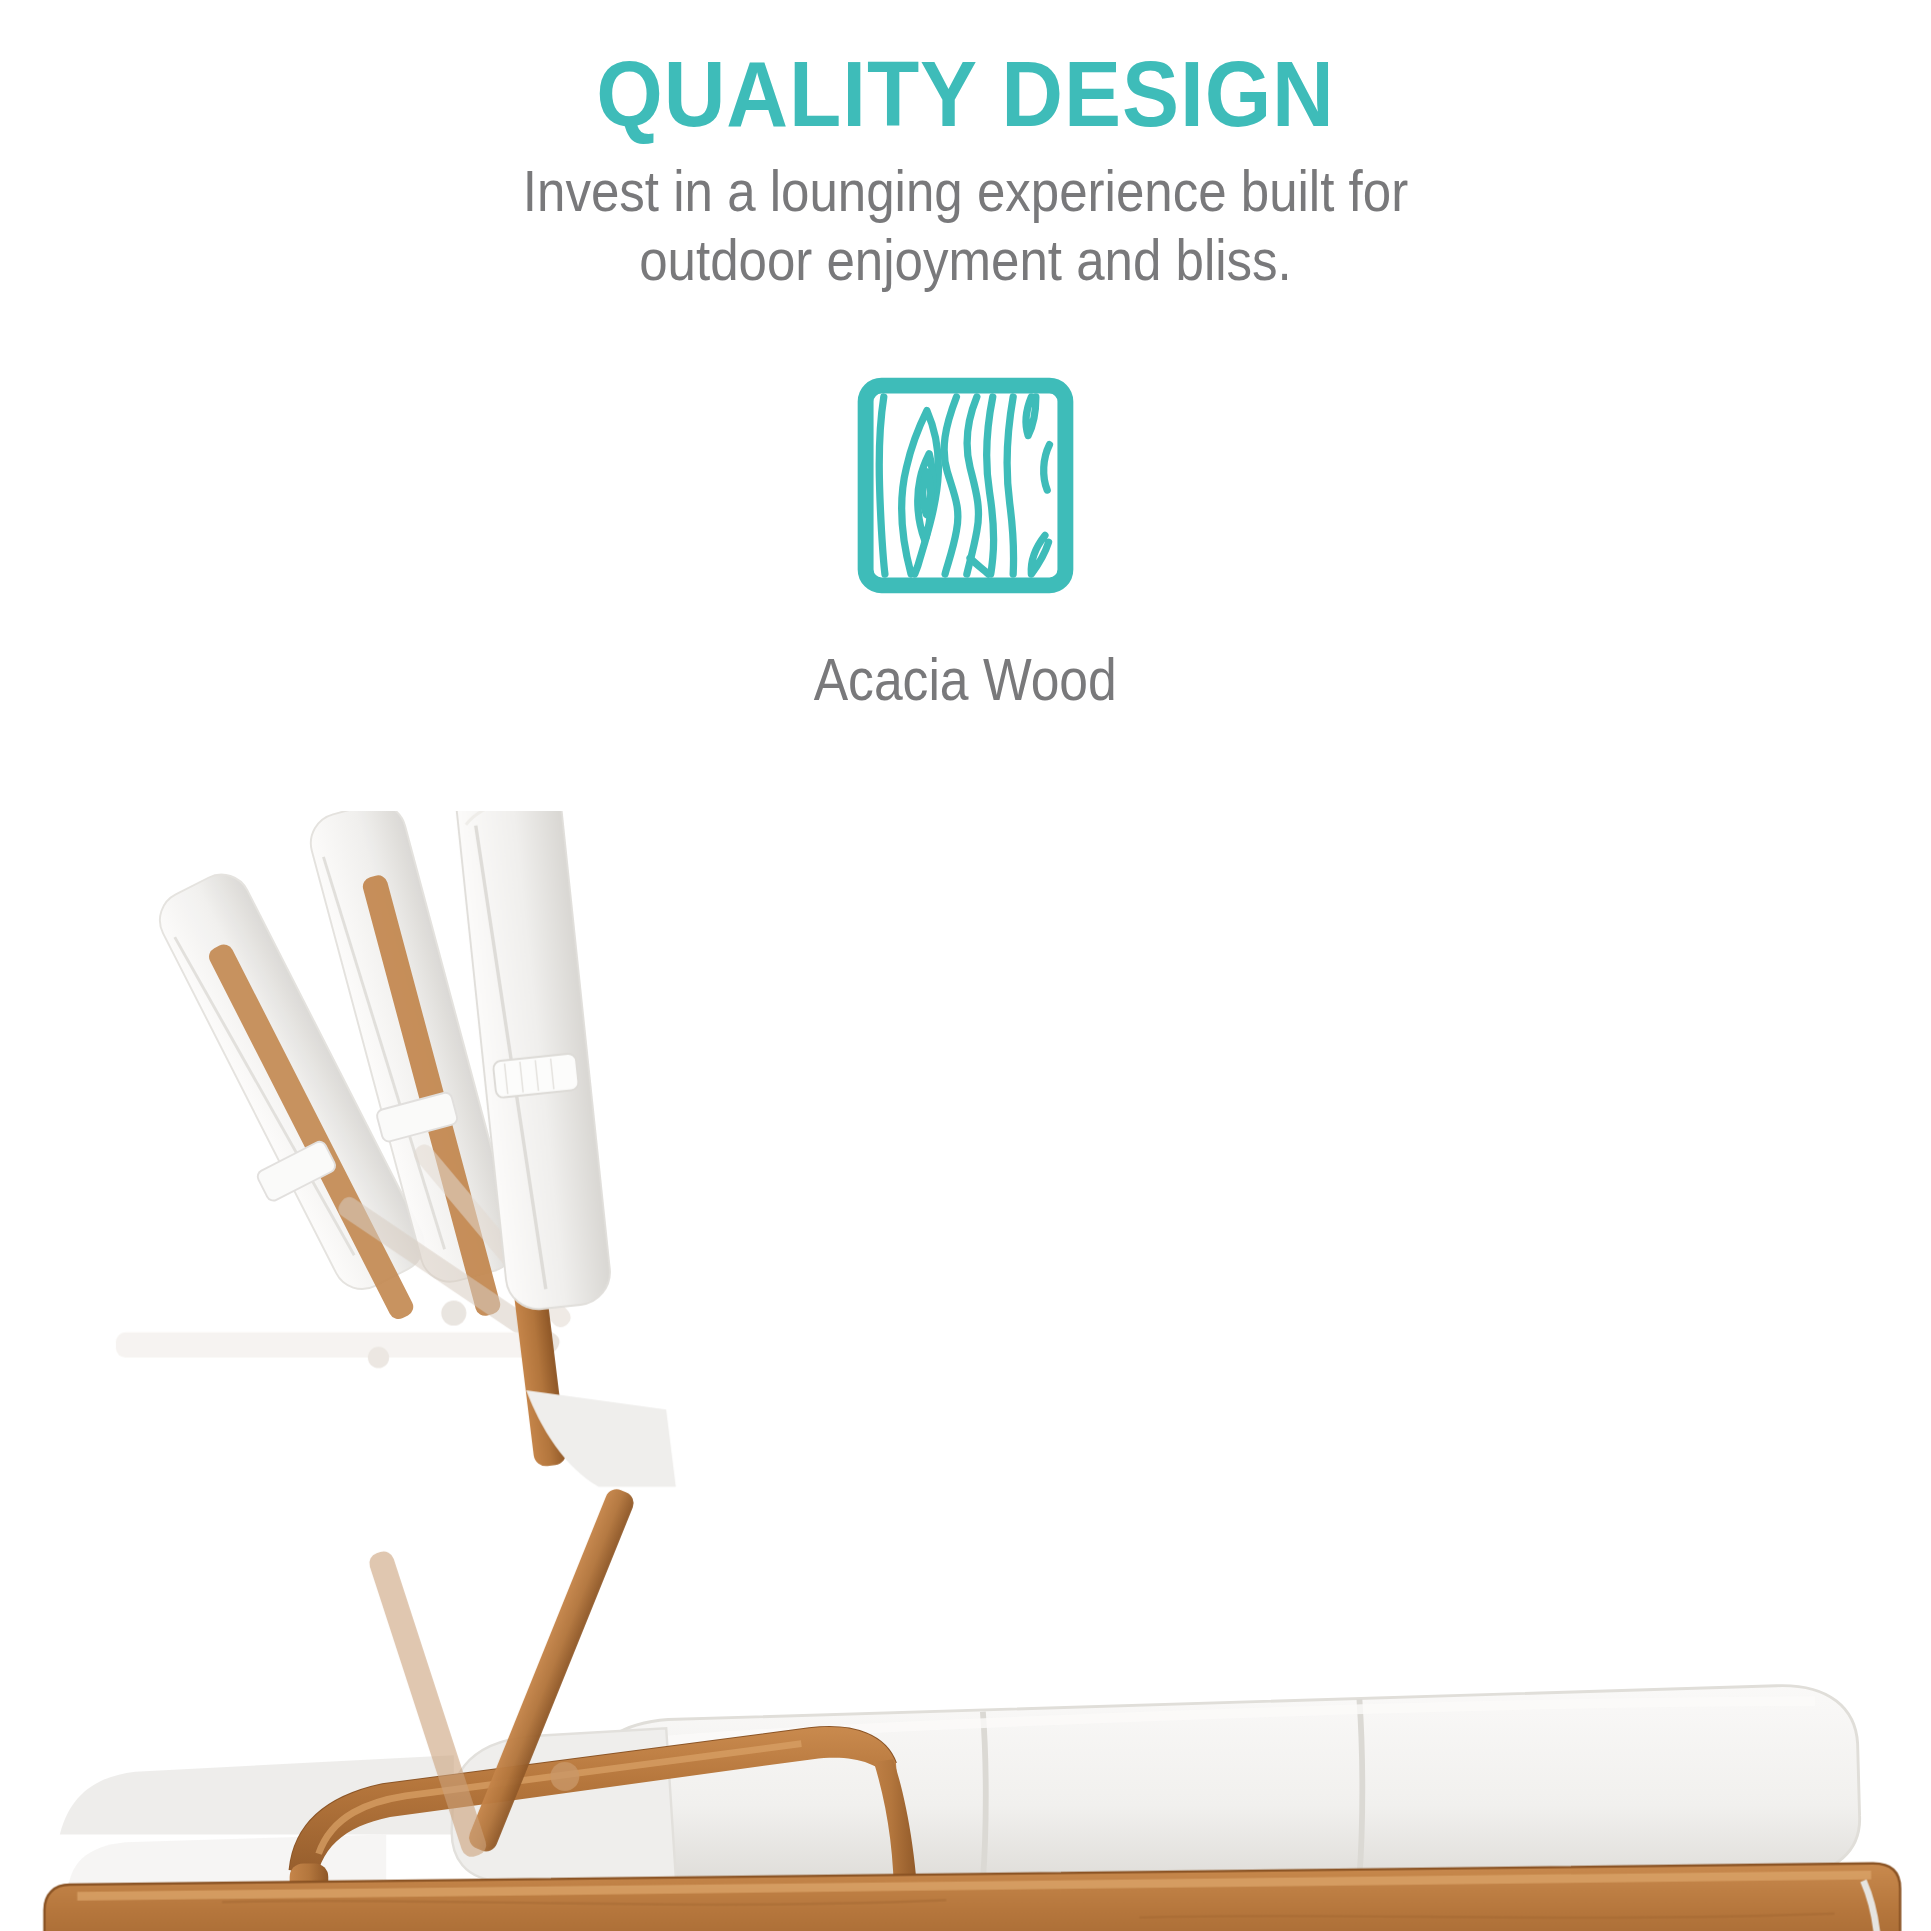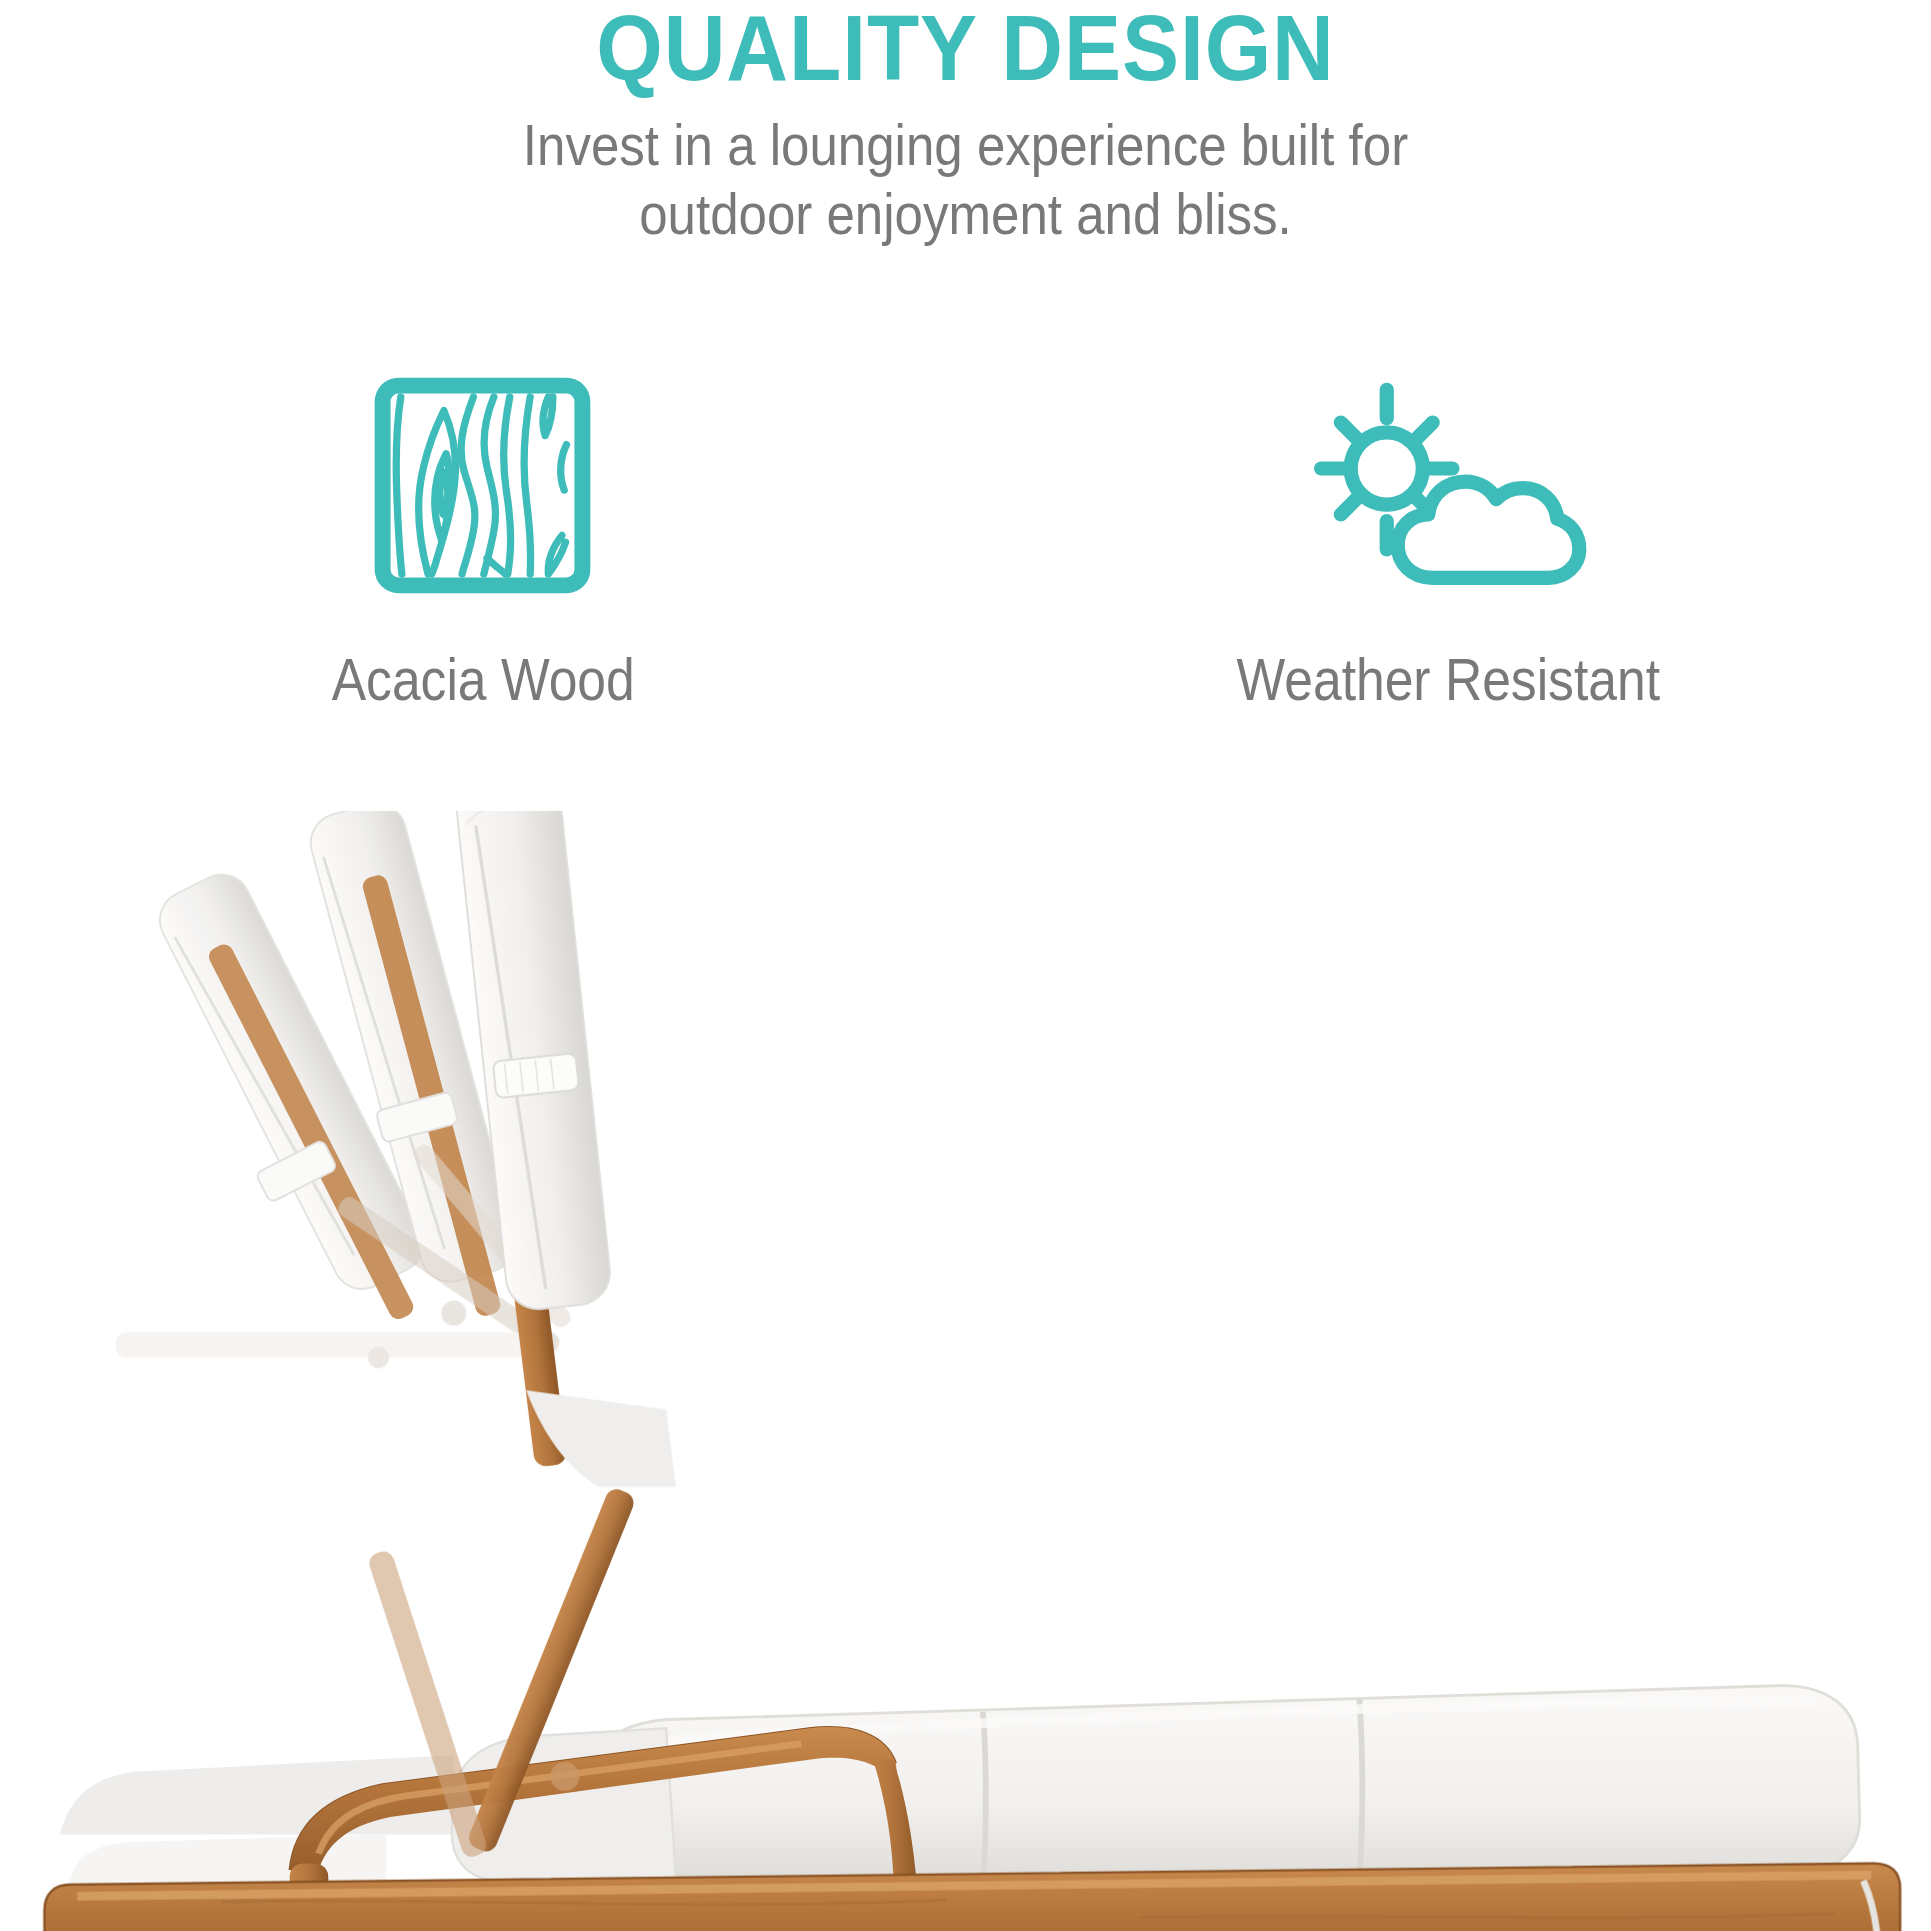--- a/index.html
+++ b/index.html
@@ -9,20 +9,21 @@
     background:#ffffff;
     font-family:"Liberation Sans", sans-serif;
     overflow:hidden;
     position:relative;
   }
 
   
   .header{
     position:absolute;top:0;left:0;width:1931px;
     text-align:center;
+    padding-top:46px;
     box-sizing:border-box;
   }
   .headline{
     font-family:"Liberation Sans", sans-serif;
     font-weight:bold;
     font-size:93px;
     letter-spacing:1px;
     color:#3EBCB9;
     line-height:1.05;
     margin:0;
@@ -124,52 +125,20 @@
             <path d="M85 72 C81 77 78.6 83 79 89 C82 85 85 80 86.6 75"></path>
 
             <path d="M52 82 C55 85 58 87 60 89"></path>
           </g>
         </g>
       </svg>
     </div>
     <div class="feature-label">Acacia Wood</div>
   </div>
 
-  <div class="feature">
-    <div class="feature-icon">
-      <svg width="280" height="222" viewBox="0 0 128 100" aria-hidden="true">
-        <g fill="none" stroke="#3EBCB9" stroke-linecap="round" stroke-linejoin="round">
-
-          <g stroke-width="6.5">
-            <line x1="36" y1="6" x2="36" y2="19"></line>
-            <line x1="36" y1="66" x2="36" y2="79"></line>
-            <line x1="6" y1="42" x2="19" y2="42"></line>
-            <line x1="53" y1="42" x2="66" y2="42"></line>
-            <line x1="15" y1="21" x2="24" y2="30"></line>
-            <line x1="48" y1="54" x2="57" y2="63"></line>
-            <line x1="57" y1="21" x2="48" y2="30"></line>
-            <line x1="24" y1="54" x2="15" y2="63"></line>
-          </g>
-
-          <circle cx="36" cy="42" r="16.5" stroke-width="6.5" fill="#FFFFFF"></circle>
-
-          <path d="M57 92
-                   C47 92 41 85 41 77
-                   C41 69 47 63 55 63
-                   C56 54 63 48 72 48
-                   C78 48 83 51 86 56
-                   C89 53 93 51 98 51
-                   C107 51 113 57 114 65
-                   C120 67 124 72 124 79
-                   C124 86 118 92 110 92 Z" stroke-width="6.5" fill="#FFFFFF"></path>
-        </g>
-      </svg>
-    </div>
-    <div class="feature-label">Weather Resistant</div>
-  </div>
 
 </div>
 
 <div class="scene">
   <svg viewBox="0 0 2000 1160" xmlns="http://www.w3.org/2000/svg">
     <defs>
       <linearGradient id="woodA" x1="0" y1="0" x2="0" y2="1">
         <stop offset="0%" stop-color="#CF9258"></stop>
         <stop offset="45%" stop-color="#B87B3F"></stop>
         <stop offset="100%" stop-color="#96602A"></stop>

